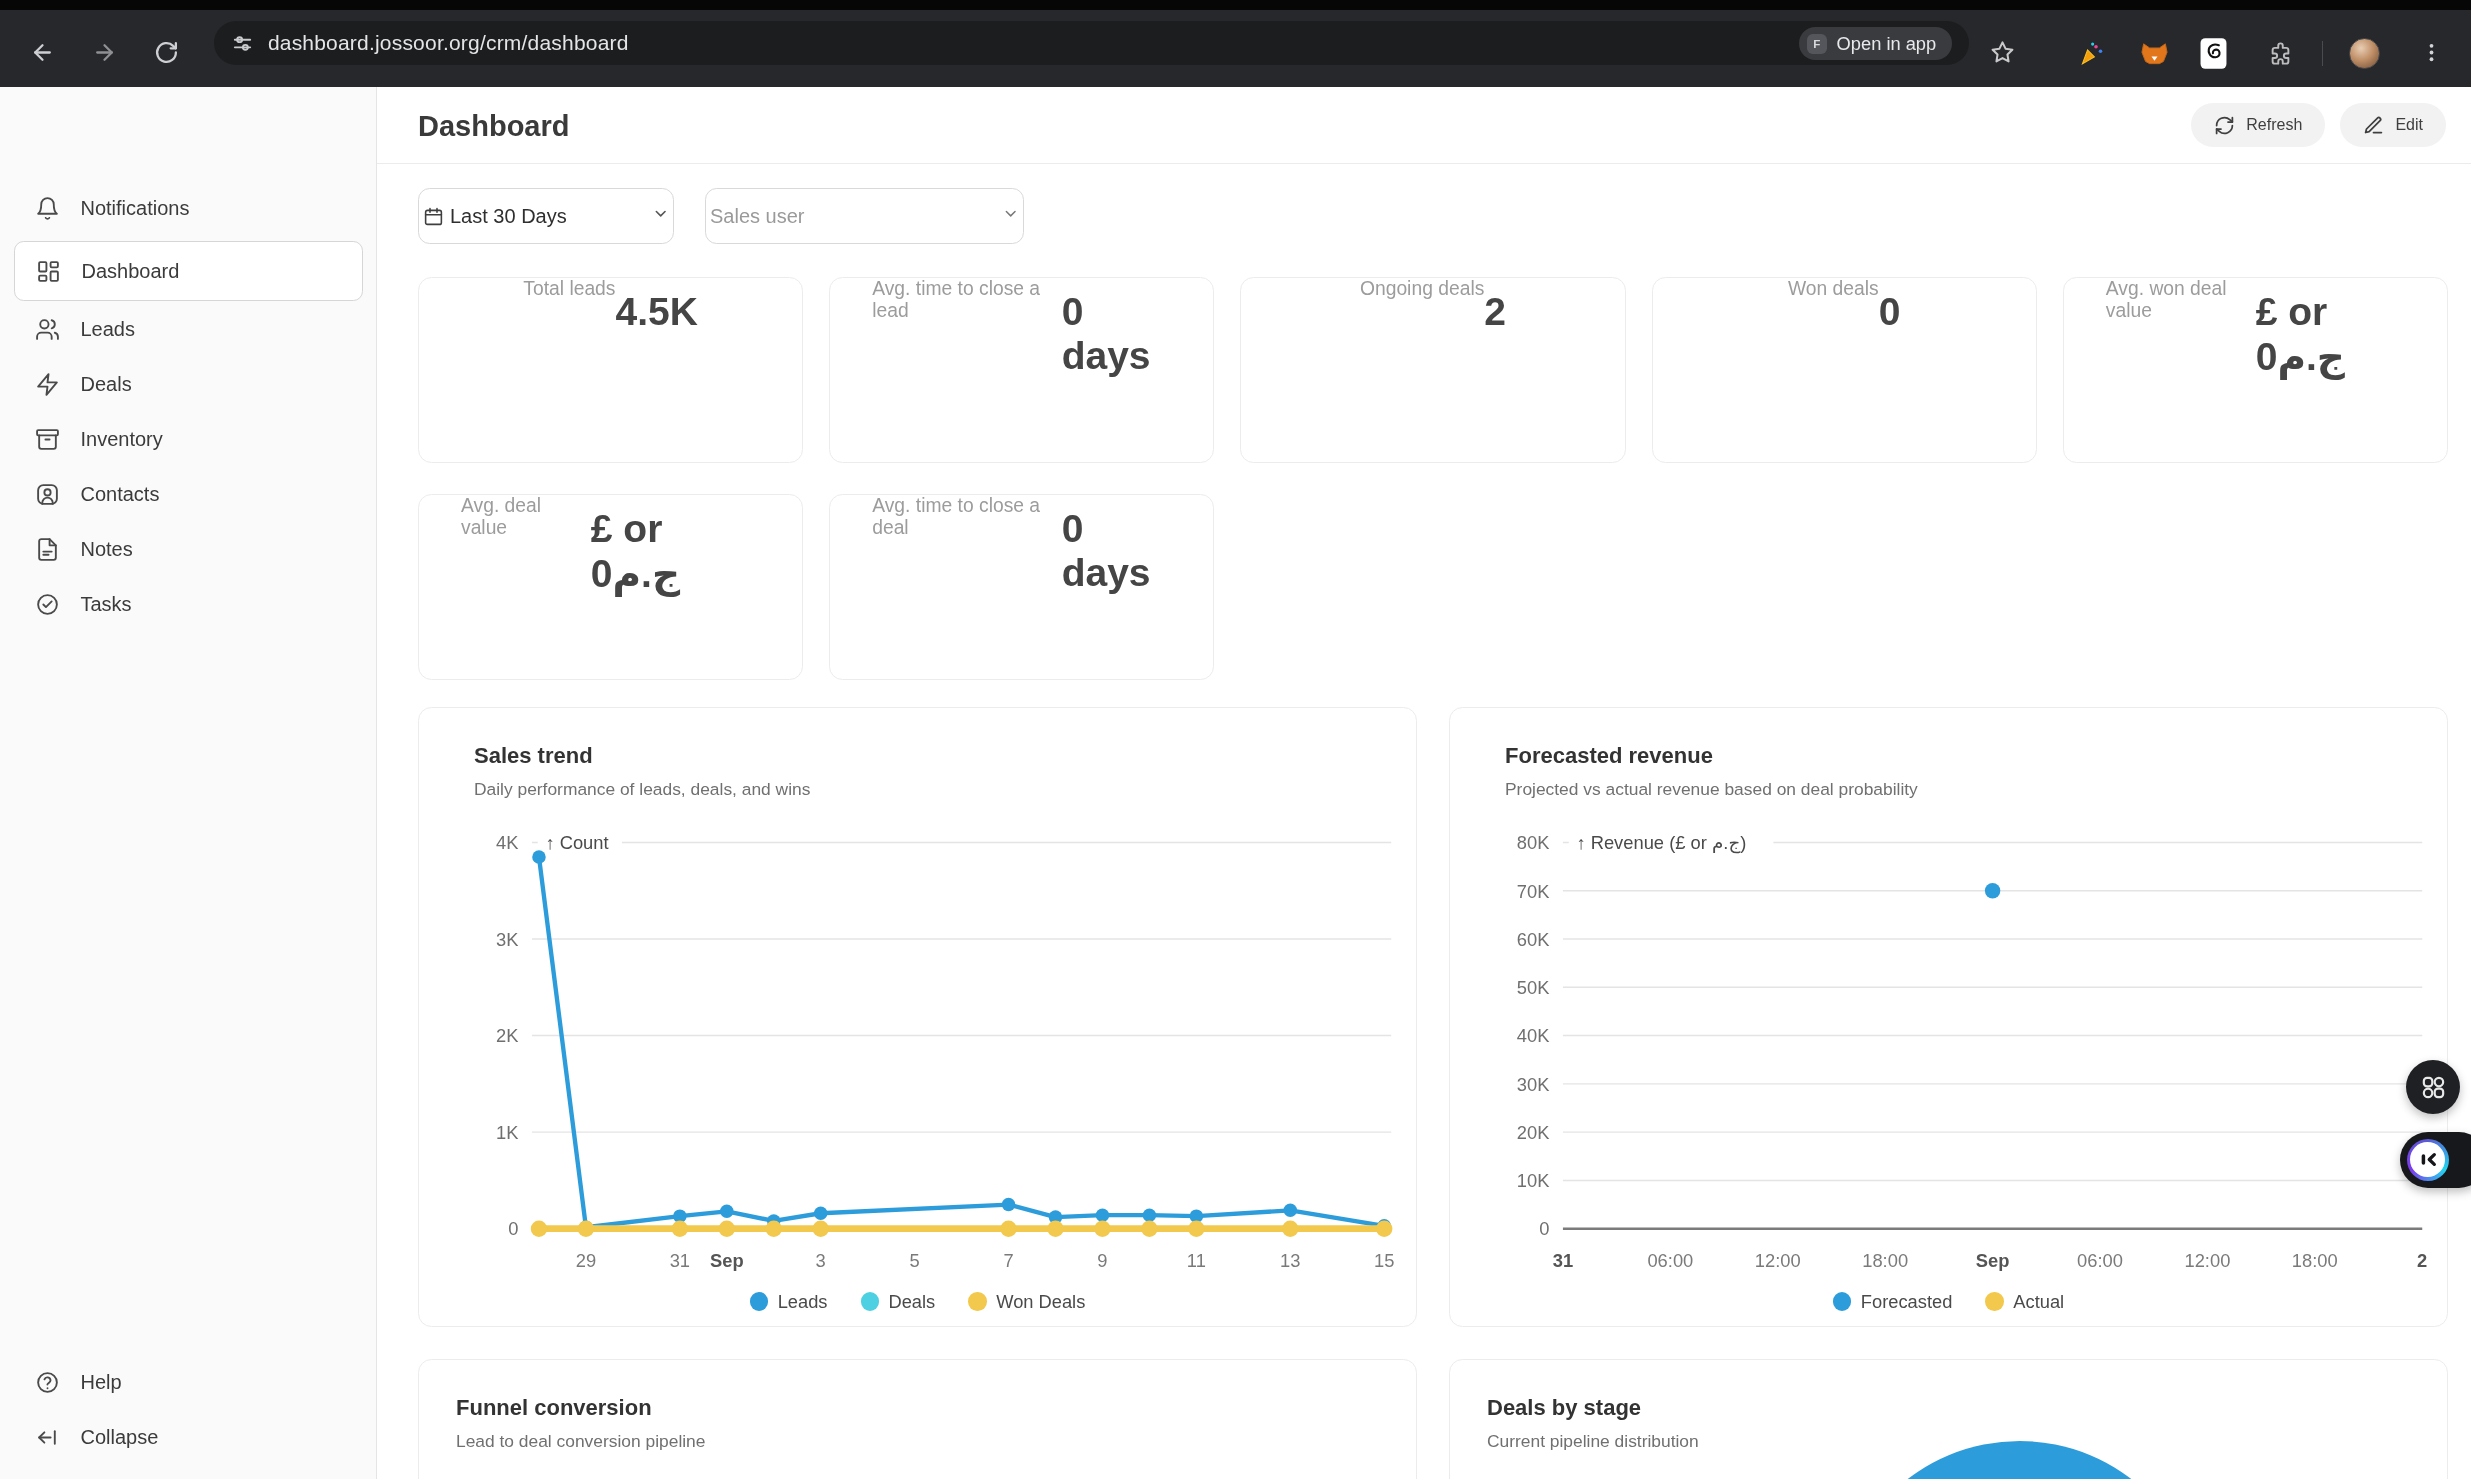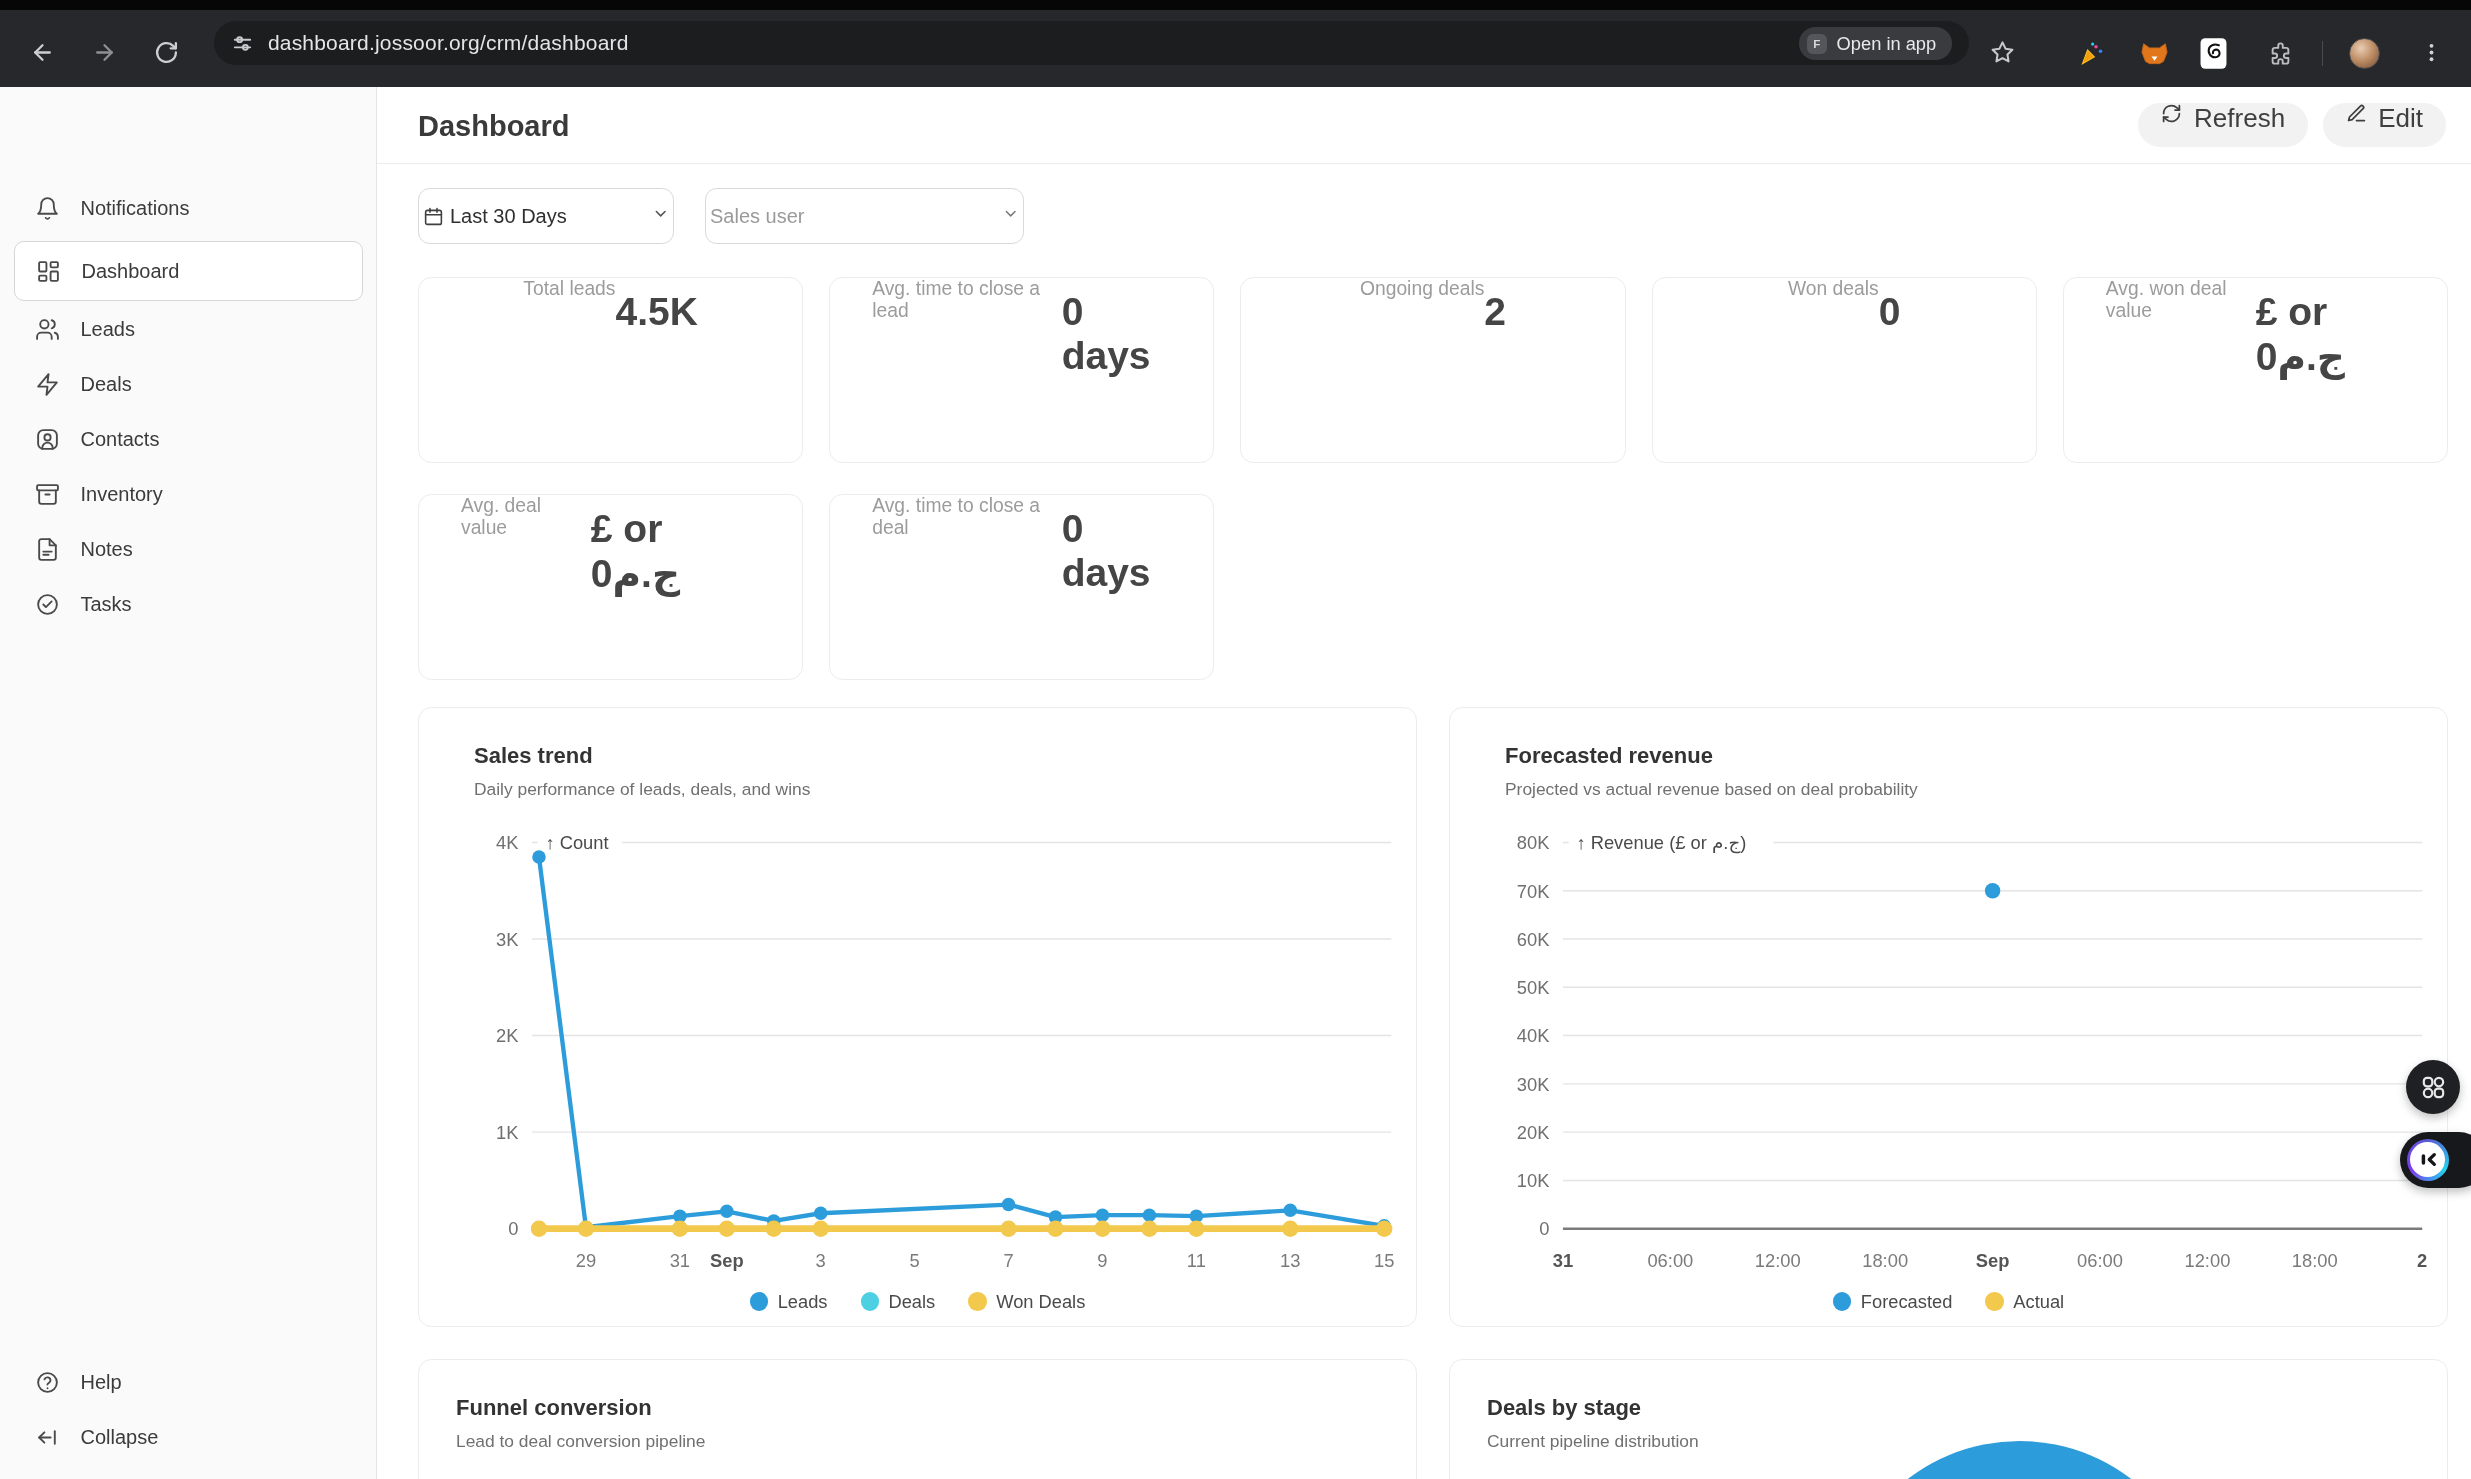--- a/index.html
+++ b/index.html
@@ -31,21 +31,21 @@
   .notif-block { position:absolute; left:0; right:0; top:93px; }
   .nav-block { position:absolute; left:0; right:0; top:153px; }
   .side-item.selected { background:#fff; border:1.4px solid #d6d6d6; height:60px; }
   .side-footer { position:absolute; left:0; right:0; bottom:13.5px; }
 
   
   .main { position:absolute; left:377px; top:87px; right:0; bottom:0; background:#fff; }
   .page-header { position:relative; height:77px; border-bottom:1px solid #ececec; }
   .page-title { position:absolute; left:41px; top:23px; font-size:29px; font-weight:600; color:#3a3a3a; }
   .hdr-actions { position:absolute; right:26px; top:16.4px; display:flex; gap:14.5px; }
-  .pill-btn { height:44px; border-radius:22px; background:#f2f2f3; display:flex; align-items:flex-start; gap:11.6px; padding:0 23px; font-size:26px; color:#3f3f3f; border:none; }
+  .pill-btn { height:44px; border-radius:22px; background:#f2f2f3; display:flex; align-items:center; gap:11.6px; padding:0 23px; font-size:16px; color:#3f3f3f; border:none; }
   .content { padding:24px 24px 0 41px; }
   .filters { display:flex; gap:31px; }
   .filter-pill { height:56px; border:1.4px solid #d9d9d9; border-radius:11.6px; background:#fff; display:flex; align-items:center; padding:0 4px; gap:6px; font-size:20px; color:#2f2f2f;justify-content:flex-end; }
   .filter-pill.date { width:256px; }
   .filter-pill.user { width:319px; color:#9a9a9a; }
   .filter-pill .chev { margin-left:auto; color:#6b6b6b; }
 
   .kpi-grid { margin-top:33px; display:grid; grid-template-columns:repeat(5,1fr); gap:31px 26px; }
   .kpi-card { height:186px; background:#fff; border:1.4px solid #ececec; border-radius:13.5px; display:flex; justify-content:center; padding:0 42px; }
   .kpi-label { font-size:19.3px; color:#9c9c9c; }
@@ -187,33 +187,33 @@
         <span>Leads</span>
       </div>
       <div class="side-item">
         <svg width="25" height="25" viewBox="0 0 24 24" fill="none" stroke="#4a4a4a" stroke-width="1.8" stroke-linejoin="round">
             <path d="M13 2 3 14h9l-1 8 10-12h-9l1-8z"></path>
           </svg>
         <span>Deals</span>
       </div>
       <div class="side-item">
         <svg width="25" height="25" viewBox="0 0 24 24" fill="none" stroke="#4a4a4a" stroke-width="1.8" stroke-linecap="round" stroke-linejoin="round">
+            <rect x="2" y="3" width="20" height="5" rx="1"></rect>
+            <path d="M4 8v11a2 2 0 0 0 2 2h12a2 2 0 0 0 2-2V8"></path>
+            <path d="M10 12h4"></path>
+          </svg>
+        <span>Inventory</span>
+      </div>
+      <div class="side-item">
+        <svg width="25" height="25" viewBox="0 0 24 24" fill="none" stroke="#4a4a4a" stroke-width="1.8" stroke-linecap="round" stroke-linejoin="round">
             <rect x="3" y="3" width="18" height="18" rx="5"></rect>
             <circle cx="12" cy="10" r="3"></circle>
             <path d="M7 21v-1a5 5 0 0 1 10 0v1"></path>
           </svg>
         <span>Contacts</span>
-      </div>
-      <div class="side-item">
-        <svg width="25" height="25" viewBox="0 0 24 24" fill="none" stroke="#4a4a4a" stroke-width="1.8" stroke-linecap="round" stroke-linejoin="round">
-            <rect x="2" y="3" width="20" height="5" rx="1"></rect>
-            <path d="M4 8v11a2 2 0 0 0 2 2h12a2 2 0 0 0 2-2V8"></path>
-            <path d="M10 12h4"></path>
-          </svg>
-        <span>Inventory</span>
       </div>
       <div class="side-item">
         <svg width="25" height="25" viewBox="0 0 24 24" fill="none" stroke="#4a4a4a" stroke-width="1.8" stroke-linecap="round" stroke-linejoin="round">
             <path d="M14 2H6a2 2 0 0 0-2 2v16a2 2 0 0 0 2 2h12a2 2 0 0 0 2-2V8z"></path>
             <path d="M14 2v6h6"></path>
             <path d="M8 14h8"></path>
             <path d="M8 17h5"></path>
           </svg>
         <span>Notes</span>
       </div>

